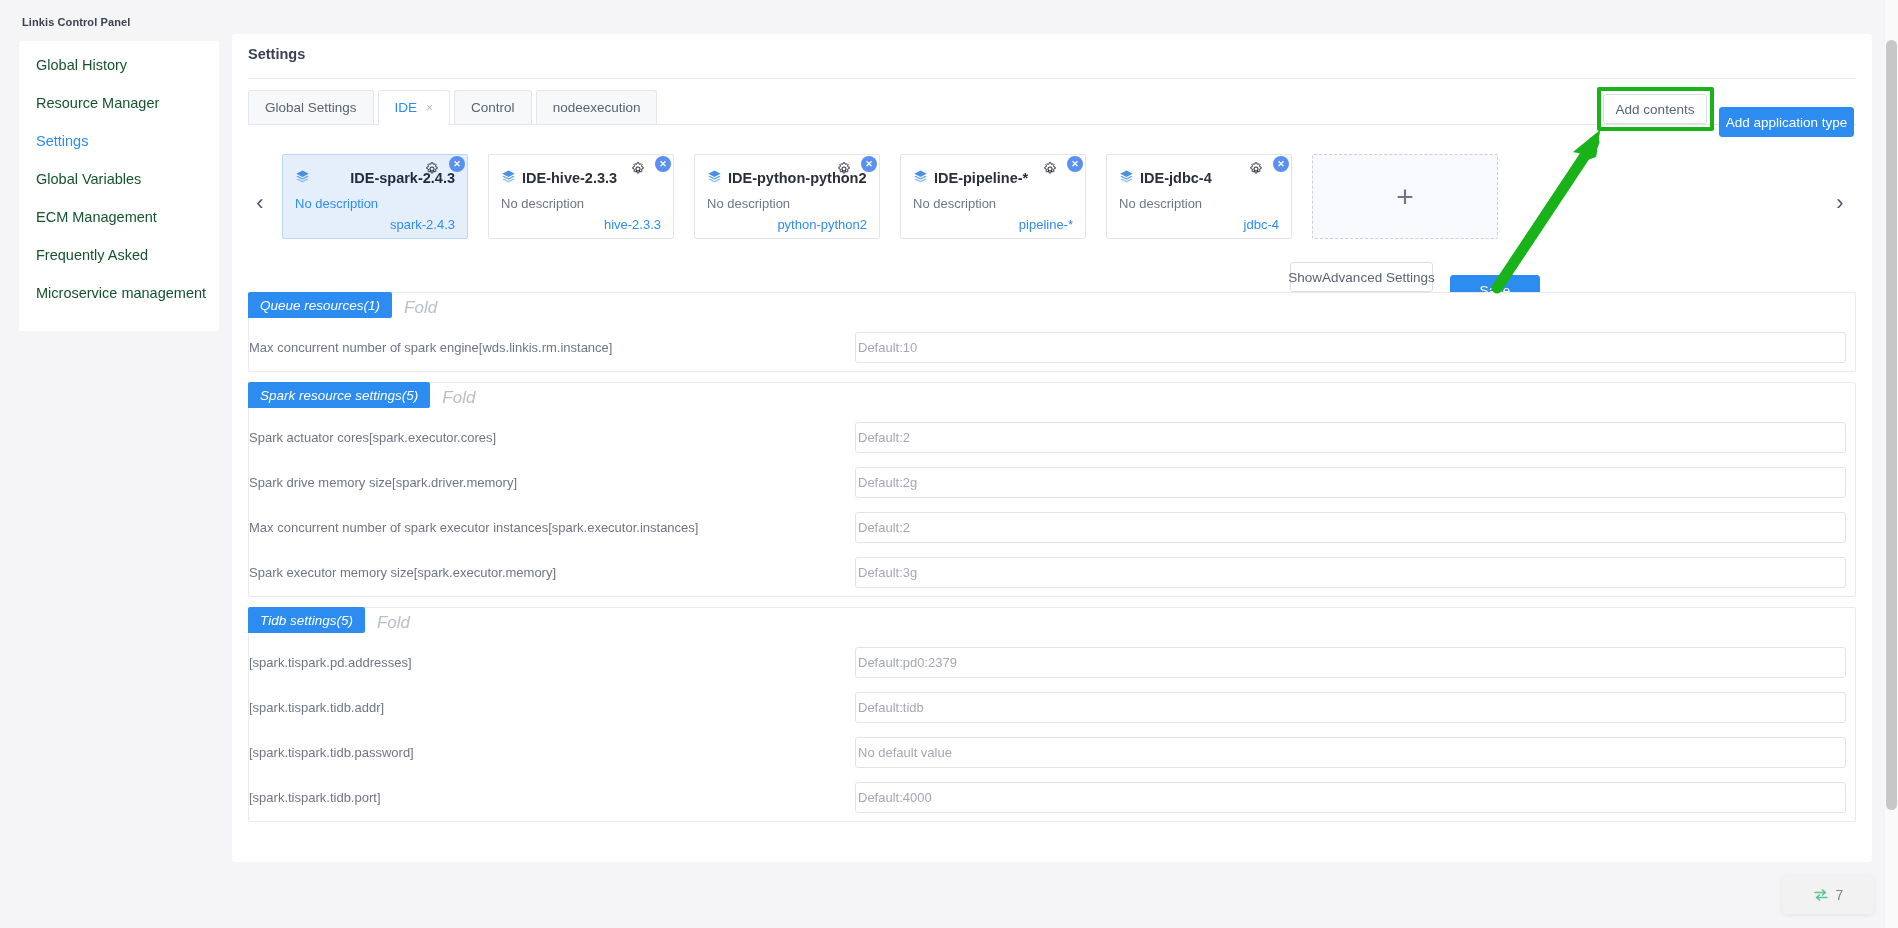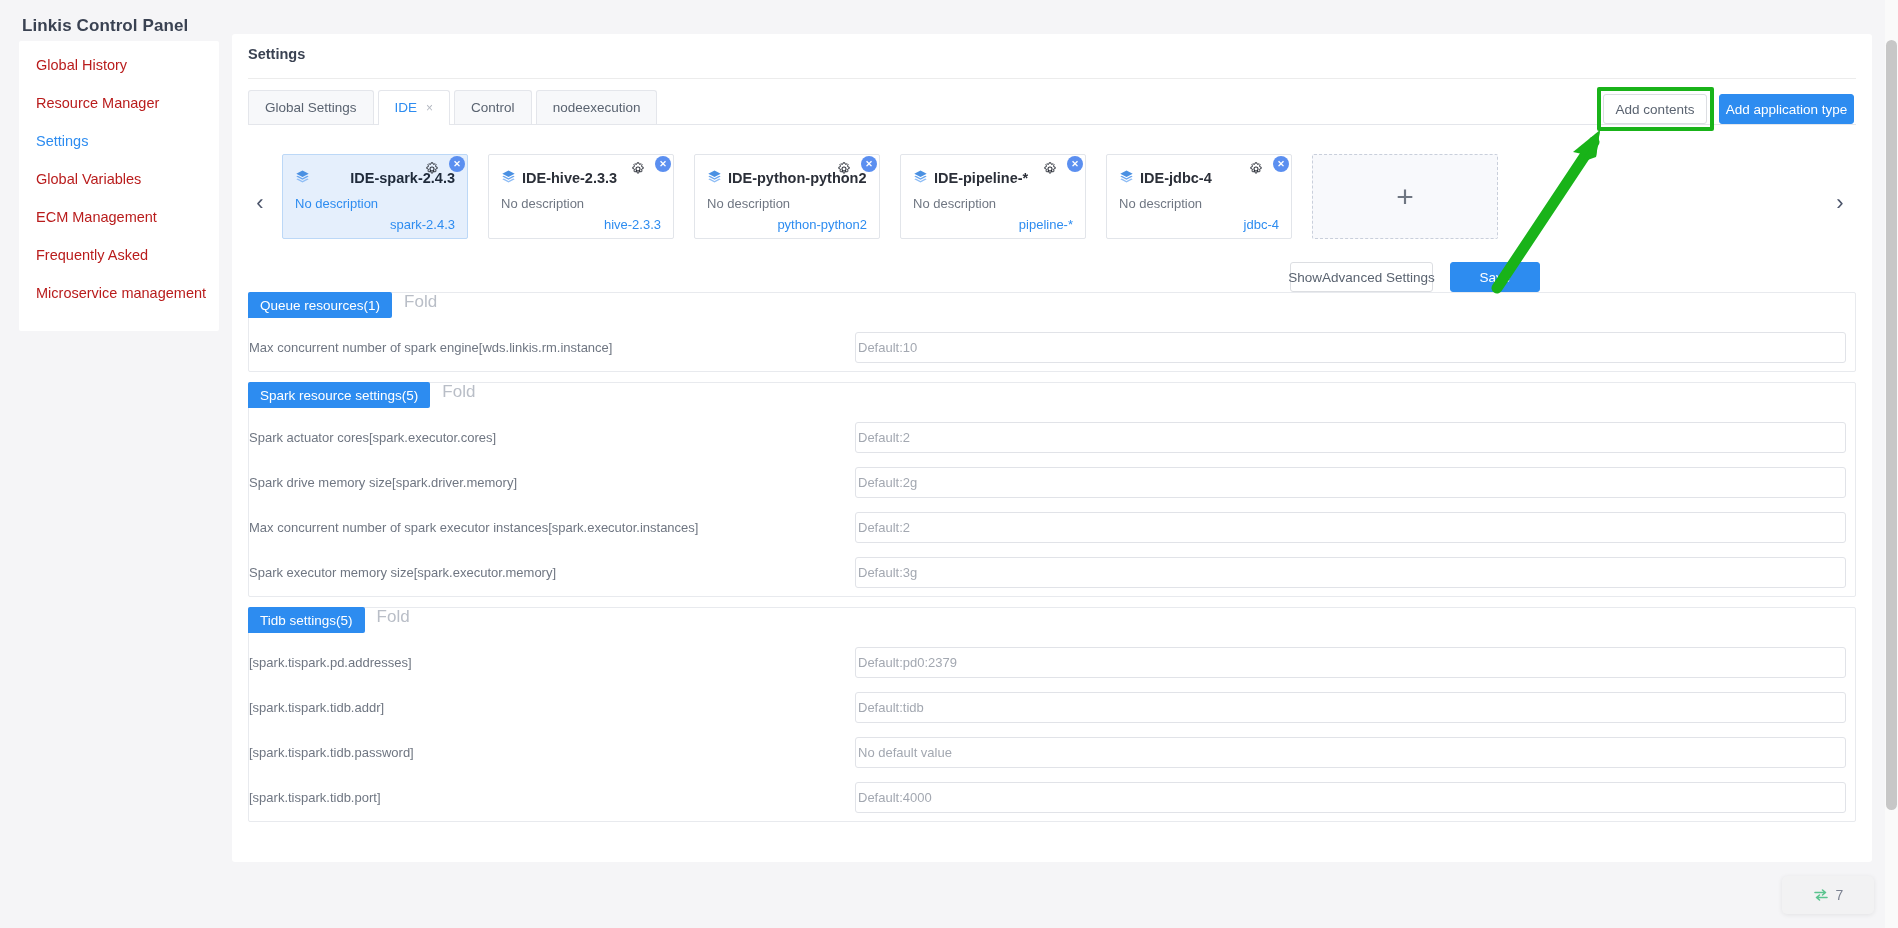--- a/index.html
+++ b/index.html
@@ -19,38 +19,38 @@
   
   .sidebar {
     position: absolute;
     left: 0; top: 0;
     width: 224px; height: 928px;
     background: #f5f5f7;
   }
   .brand {
     position: absolute;
     left: 22px; top: 16px;
-    font-size: 17px;
+    font-size: 11px;
     font-weight: bold;
     color: #3a4252;
     letter-spacing: 0.1px;
   }
   .nav-card {
     position: absolute;
     left: 19px; top: 41px;
     width: 200px; height: 290px;
     background: #ffffff;
     border-radius: 2px;
   }
   .nav-item {
     height: 38px;
     line-height: 38px;
     padding-left: 17px;
     font-size: 14.5px;
-    color: #b91c1c;
+    color: #14532d;
     cursor: pointer;
     white-space: nowrap;
   }
   .nav-item:first-child { margin-top: 5px; }
   .nav-item.active { color: #2d8cf0; }
 
   
   .panel {
     position: absolute;
     left: 232px; top: 34px;
@@ -129,20 +129,21 @@
   }
   .btn-default {
     background: #ffffff;
     border: 1px solid #dcdee2;
     color: #5a6370;
   }
   .btn-primary {
     background: #2d8cf0;
     border: 1px solid #2d8cf0;
     color: #ffffff;
+    margin-top: 13px;
   }
   .add-contents-btn {
     position: absolute;
     left: 1603px; top: 94px;
     width: 104px; height: 30px;
   }
   .add-app-btn {
     position: absolute;
     left: 1719px; top: 94px;
     width: 135px; height: 30px;
@@ -300,24 +301,25 @@
   .section {
     position: relative;
     border: 1px solid #e8eaee;
     border-radius: 2px;
     margin-bottom: 10px;
     background: #ffffff;
     padding-bottom: 8px;
   }
   .section-head {
     display: flex;
-    align-items: flex-start;
+    align-items: flex-end;
     height: 26px;
     margin-top: -1px;
     margin-left: -1px;
+    font-style: italic;
   }
   .section-tag {
     display: inline-flex;
     align-items: center;
     height: 26px;
     padding: 0 12px;
     background: #2d8cf0;
     color: #ffffff;
     font-size: 13.5px;
     border-radius: 2px 2px 2px 0;

